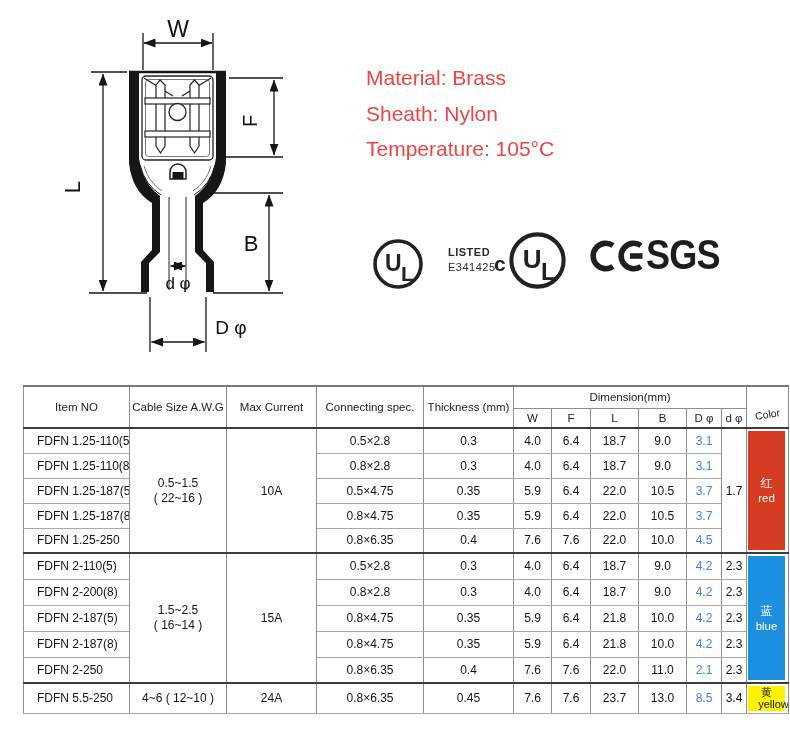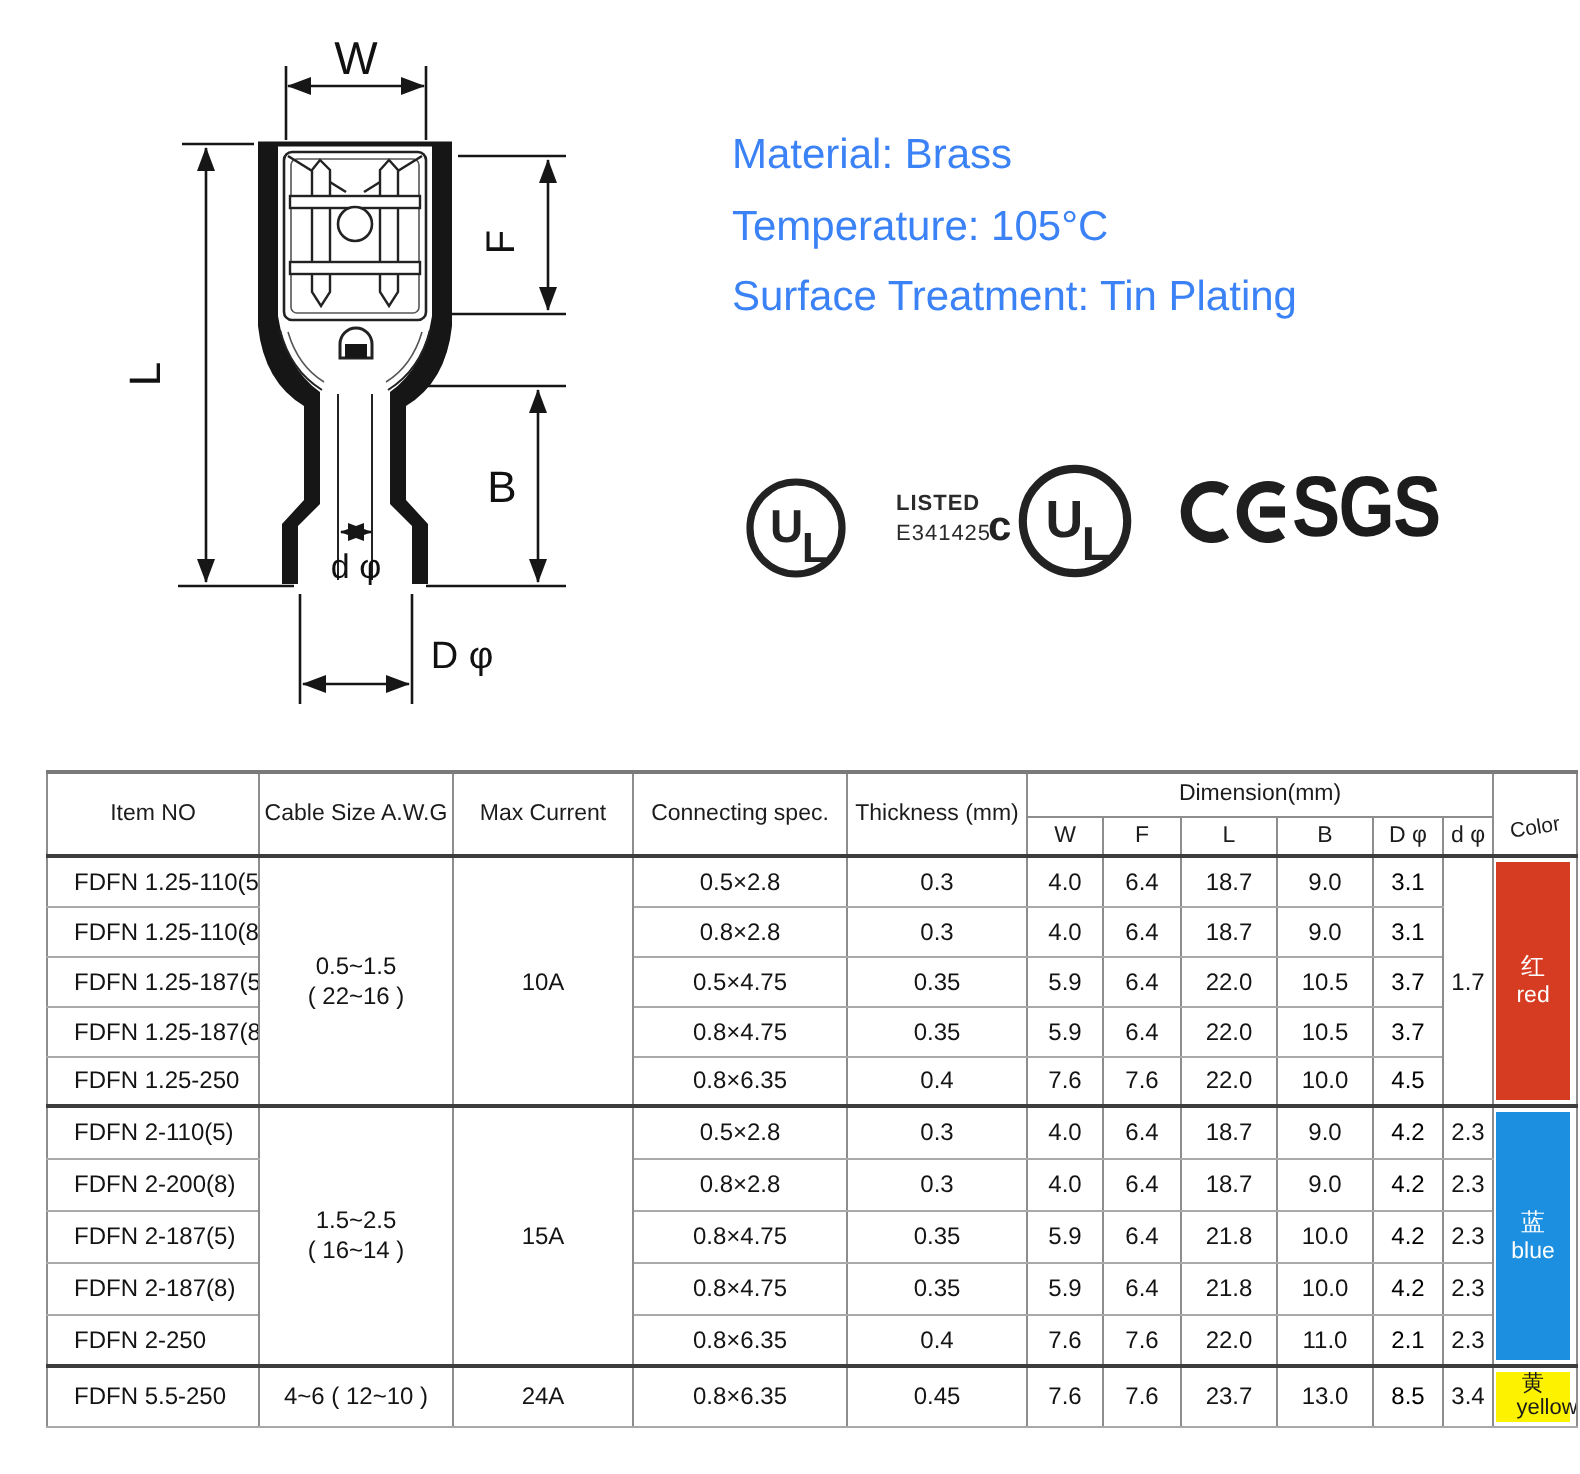--- a/index.html
+++ b/index.html
@@ -3,21 +3,21 @@
 <meta charset="utf-8">
 <style>
   html,body{margin:0;padding:0;background:#fff;}
   .canvas{position:relative;width:790px;height:737px;background:#ffffff;overflow:hidden;
           font-family:"Liberation Sans",sans-serif;color:#111;}
 
   
   .diagram{position:absolute;left:0;top:0;}
 
   
-  .specs{position:absolute;left:366px;top:60px;font-size:21px;line-height:35.5px;color:#3b82f6;}
+  .specs{position:absolute;left:366px;top:60px;font-size:21px;line-height:35.5px;color:#ef4444;}
 
   
   .certs{position:absolute;left:370px;top:228px;height:70px;width:420px;}
   .ul1{position:absolute;left:2px;top:10px;}
   .ul2{position:absolute;left:138px;top:3px;}
   .listed{position:absolute;left:78px;top:17px;font-size:11px;line-height:15px;color:#2b2b2b;letter-spacing:.5px;}
   .listed .l1{font-weight:bold;}
   .cul-c{position:absolute;left:124px;top:24px;font-weight:bold;font-size:21px;color:#222;}
   .ce{position:absolute;left:219px;top:10px;}
   .sgs{position:absolute;left:276px;top:2px;font-weight:bold;font-size:43px;color:#1c1c1c;
@@ -31,21 +31,21 @@
   .spec-table{border:1px solid #7a7a7a;border-top:2px solid #7a7a7a;}
   .spec-table thead th{font-size:11.5px;color:#1c1c1c;}
   .hdrA{height:22px;}
   .hdrB{height:20px;}
   .spec-table thead tr.hdrB th{border-bottom:2px solid #3d3d3d;}
   .spec-table thead th[rowspan]{border-bottom:2px solid #3d3d3d;}
   .spec-table tbody td{border-color:#a9a9a9;border-left-color:#8d8d8d;border-right-color:#8d8d8d;}
   tr.gsep td{border-top:2px solid #3d3d3d;}
   .g1 tr{height:25px;} .g2 tr{height:26px;} .g3 tr{height:30px;}
   td.item{text-align:left;padding-left:13px;}
-  td.dimD{color:#000000;}
+  td.dimD{color:#3b82f6;}
   .cable2{line-height:15px;}
   th.colhdr{position:relative;}
   th.colhdr span{display:inline-block;transform:rotate(-9deg);font-size:10.5px;margin-top:14px;}
   td.colorcell{position:relative;padding:0;}
   .bar{position:absolute;left:1px;top:2px;bottom:2px;width:37px;display:flex;flex-direction:column;
        align-items:center;justify-content:center;}
   .bar .cn{font-size:12px;line-height:15px;}
   .bar .en{font-size:11.5px;line-height:14px;}
   .g3 .bar .cn{font-size:11px;line-height:12px;}
   .g3 .bar .en{font-size:11px;line-height:12px;margin-left:14px;}
@@ -117,22 +117,22 @@
       <text x="80" y="187" font-size="22" text-anchor="middle" transform="rotate(-90 80 187)">L</text>
       <text x="257" y="121" font-size="20" text-anchor="middle" transform="rotate(-90 257 121)">F</text>
       <text x="251" y="251" font-size="22" text-anchor="middle">B</text>
       <text x="178" y="289" font-size="17" text-anchor="middle">d φ</text>
       <text x="231" y="334" font-size="19" text-anchor="middle">D φ</text>
     </g>
   </svg>
 
   <div class="specs">
     <div>Material: Brass</div>
+    <div>Sheath: Nylon</div>
     <div>Temperature: 105°C</div>
-    <div>Surface Treatment: Tin Plating</div>
   </div>
 
   <div class="certs">
     <svg class="ul1" width="52" height="52" viewBox="0 0 52 52">
       <circle cx="26" cy="26" r="23" fill="none" stroke="#222" stroke-width="3.6"></circle>
       <text x="13" y="33" font-size="23" font-weight="bold" font-family="Liberation Sans, sans-serif" fill="#222">U</text>
       <text x="29" y="43" font-size="21" font-weight="bold" font-family="Liberation Sans, sans-serif" fill="#222">L</text>
     </svg>
     <div class="listed">
       <div class="l1">LISTED</div>

